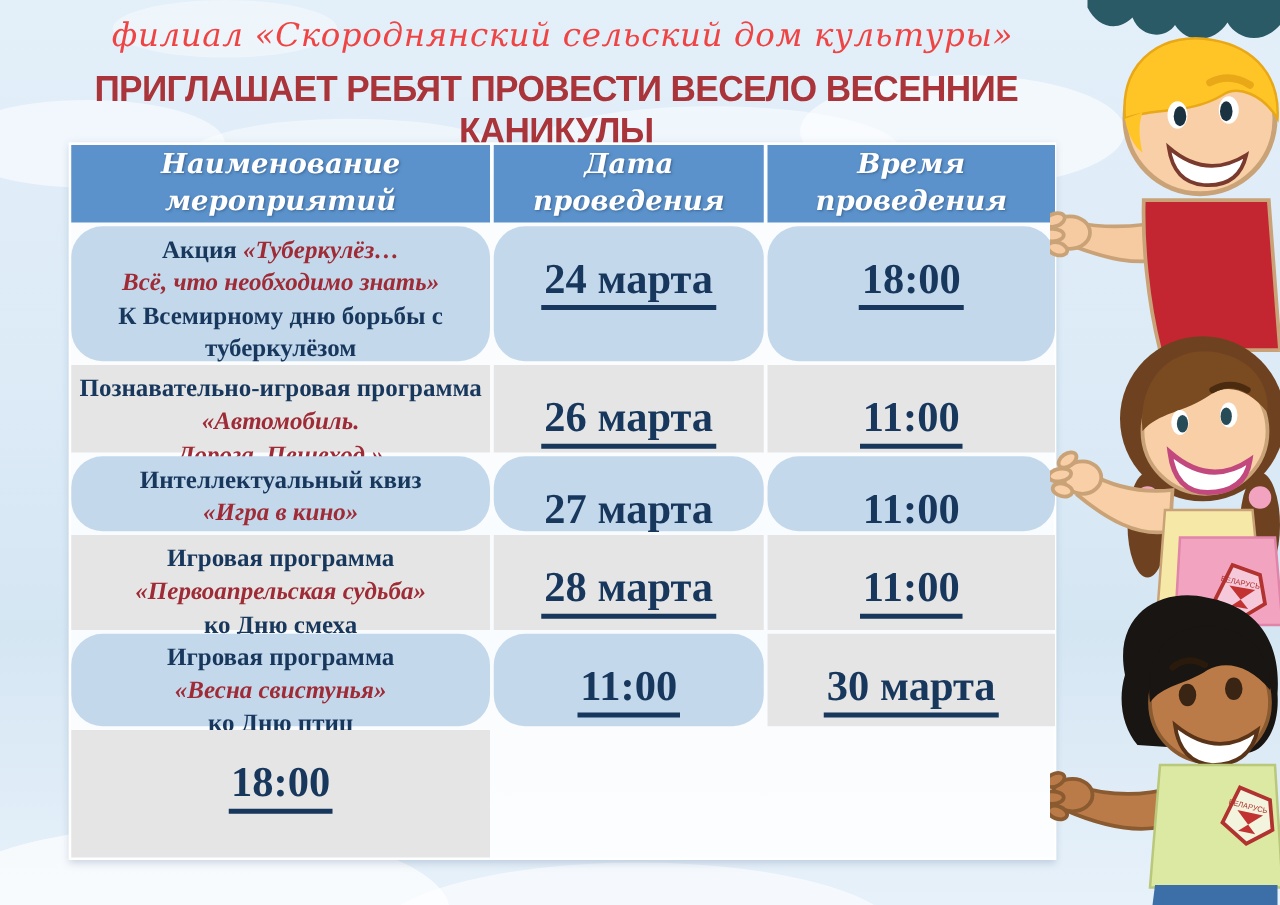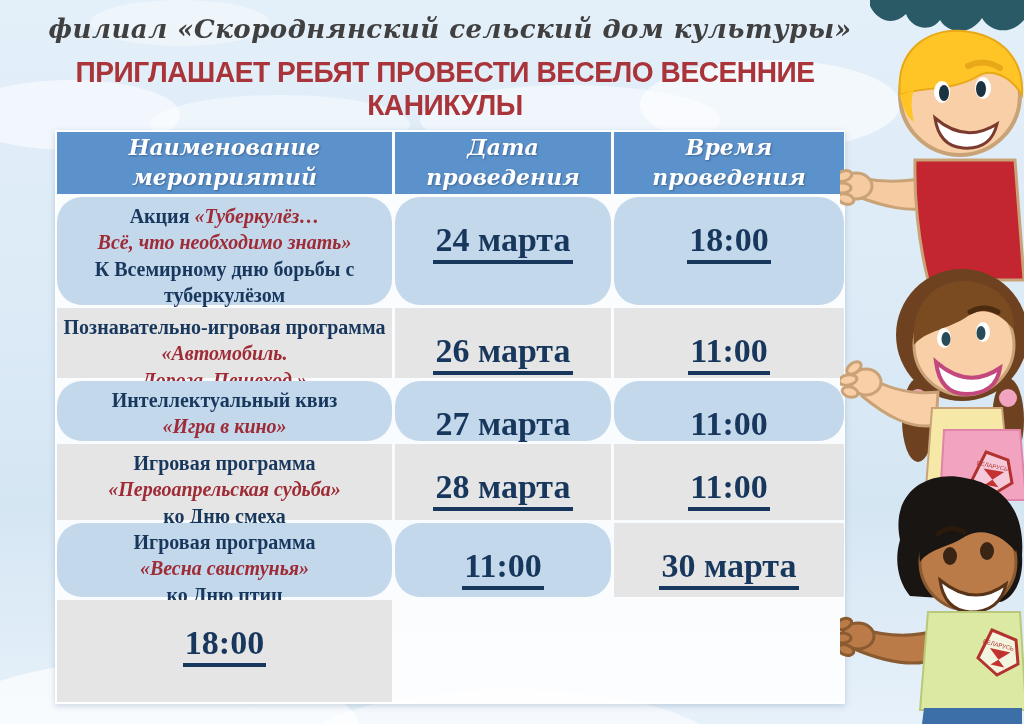--- a/index.html
+++ b/index.html
@@ -7,32 +7,32 @@
   body {
     font-family:"Liberation Serif", serif;
     position:relative; overflow:hidden;
     background:linear-gradient(180deg,#E3EFF9 0%,#DDEBF7 40%,#D5E6F3 70%,#E7F1FA 100%);
   }
   .cloud { position:absolute; background:#FFFFFF; border-radius:50%; opacity:.55; }
   .stage { position:absolute; inset:0; }
 
   .doc-title {
     position:absolute; top:14px; left:0; width:900px; text-align:center;
-    font-family:"DejaVu Serif", serif; font-style:italic; font-weight:bold;
-    font-size:26px; color:#404040; letter-spacing:.5px;
+    font-family:"DejaVu Serif", serif; font-style:italic; font-weight:normal;
+    font-size:26px; color:#ef4444; letter-spacing:.5px;
   }
   .doc-heading {
     position:absolute; top:56px; left:0; width:890px; text-align:center;
     font-family:"Liberation Sans", sans-serif; font-weight:800;
     font-size:29px; color:#A93439; letter-spacing:-.5px;
     transform:scaleX(.97); transform-origin:center;
   }
 
   .schedule {
-    position:absolute; left:55px; top:130px; width:790px;
+    position:absolute; left:55px; top:114px; width:790px;
     display:grid;
     grid-template-columns:335px 216px 230px;
     grid-template-rows:62px 108px 70px 60px 76px 74px 102px;
     gap:3px; background:rgba(255,255,255,.85);
     border:2px solid rgba(255,255,255,.9);
     box-shadow:0 2px 6px rgba(70,100,140,.25);
   }
   .cell { padding:4px 6px; text-align:center; }
   .hcell {
     background:#5B92CB; color:#FFFFFF;

